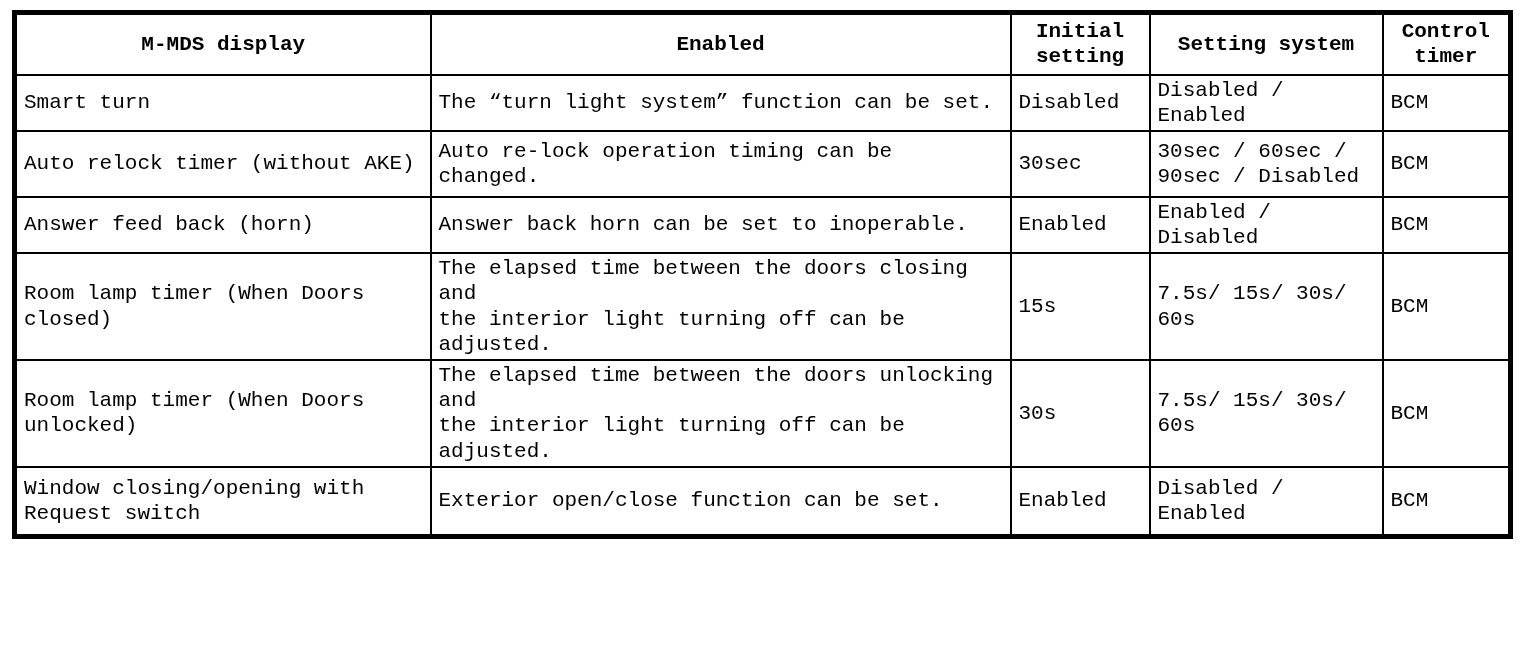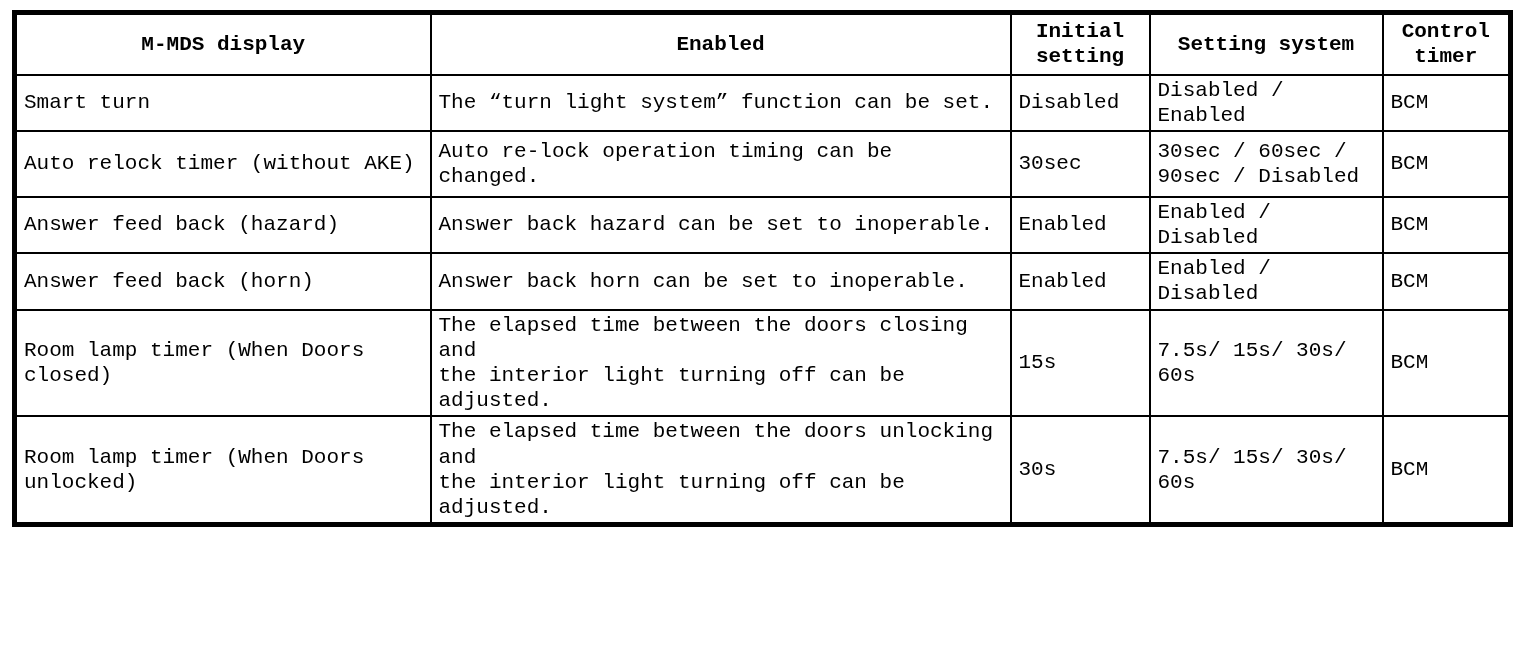--- a/index.html
+++ b/index.html
@@ -78,27 +78,20 @@
         <td>BCM</td>
       </tr>
       <tr style="height:66px">
         <td>Auto relock timer (without AKE)</td>
         <td>Auto re-lock operation timing can be changed.</td>
         <td>30sec</td>
         <td>30sec / 60sec /
 90sec / Disabled</td>
         <td>BCM</td>
       </tr>
-      <tr style="height:45px">
-        <td>Answer feed back (hazard)</td>
-        <td>Answer back hazard can be set to inoperable.</td>
-        <td>Enabled</td>
-        <td>Enabled / Disabled</td>
-        <td>BCM</td>
-      </tr>
       <tr style="height:40px">
         <td>Answer feed back (horn)</td>
         <td>Answer back horn can be set to inoperable.</td>
         <td>Enabled</td>
         <td>Enabled / Disabled</td>
         <td>BCM</td>
       </tr>
       <tr style="height:73px">
         <td>Room lamp timer (When Doors
 closed)</td>
@@ -110,15 +103,23 @@
       </tr>
       <tr style="height:73px">
         <td>Room lamp timer (When Doors
 unlocked)</td>
         <td>The elapsed time between the doors unlocking and
 the interior light turning off can be adjusted.</td>
         <td>30s</td>
         <td>7.5s/ 15s/ 30s/ 60s</td>
         <td>BCM</td>
       </tr>
+      <tr style="height:70px">
+        <td>Window closing/opening with
+Request switch</td>
+        <td>Exterior open/close function can be set.</td>
+        <td>Enabled</td>
+        <td>Disabled / Enabled</td>
+        <td>BCM</td>
+      </tr>
     </tbody>
   </table>
 </div>
 
 </body></html>

